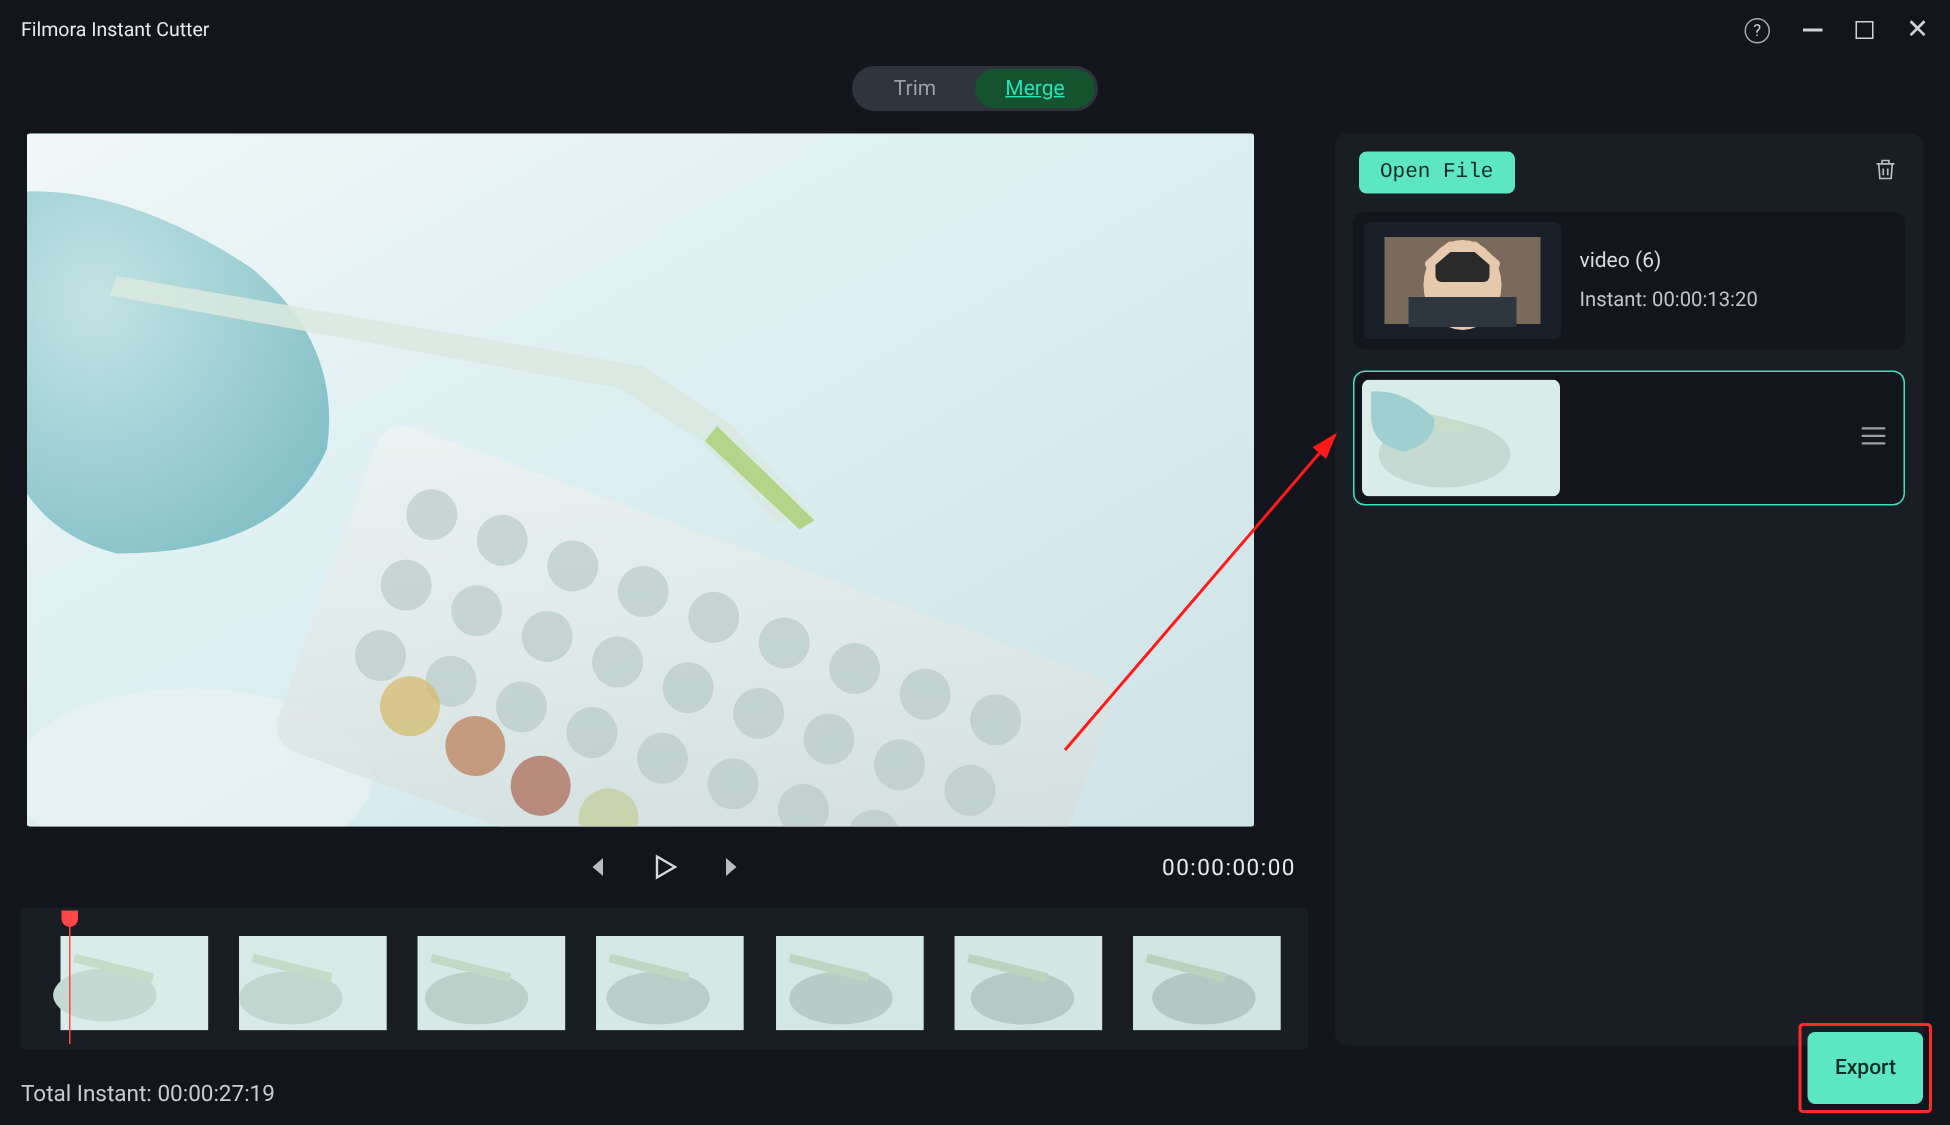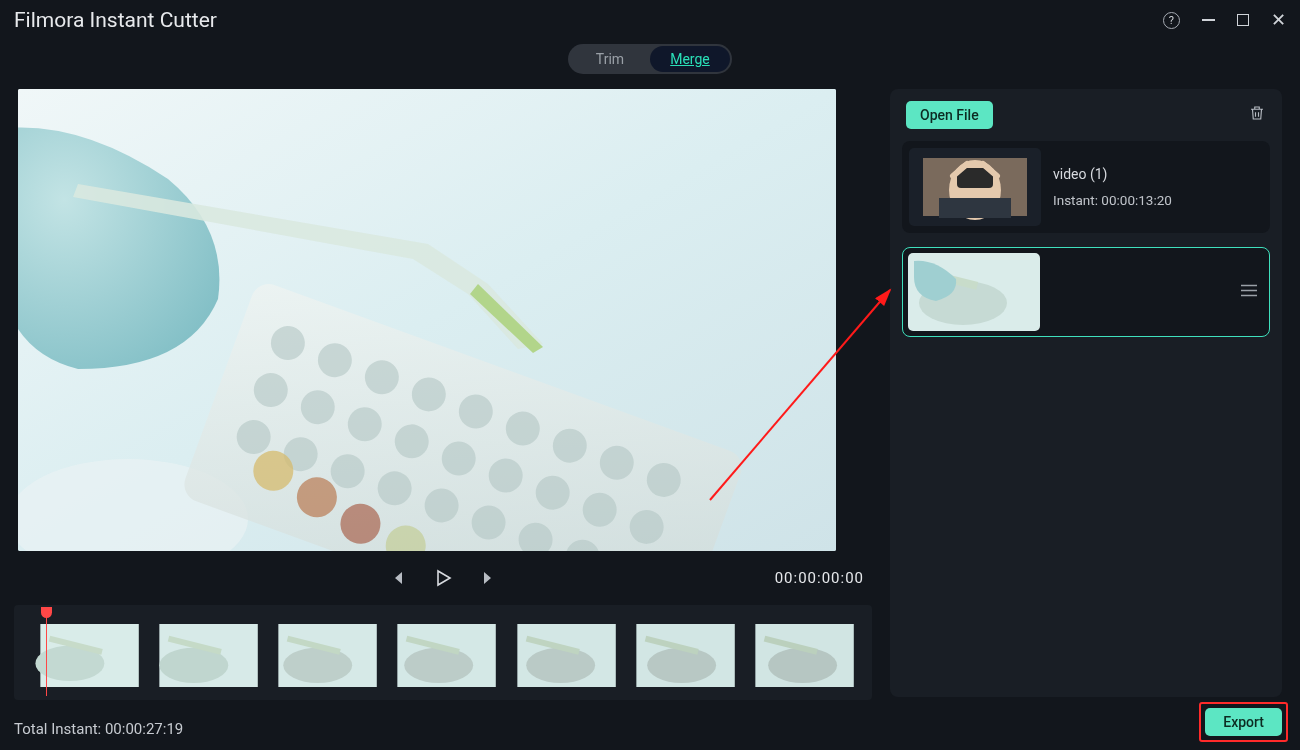--- a/index.html
+++ b/index.html
@@ -1,64 +1,64 @@
 <!DOCTYPE html>
 <html><head>
 <meta charset="utf-8">
 <style>
   * { box-sizing: border-box; margin: 0; padding: 0; font-family: -apple-system, BlinkMacSystemFont, "Segoe UI", Roboto, Arial, sans-serif; }
   body { width: 1300px; height: 750px; background: #12161c; color: #cfd3d8; overflow: hidden; }
   .titlebar { display:flex; align-items:center; justify-content:space-between; height:40px; padding:0 14px; }
-  .titlebar .title { font-size:21px; color:#e7e9ec; }
+  .titlebar .title { font-size:13px; color:#e7e9ec; }
   .titlebar .winctrls { display:flex; align-items:center; gap:22px; }
   .winctrls span, .winctrls svg { color:#cfd3d8; cursor:pointer; }
   .help-icon { width:17px; height:17px; border:1.3px solid #a6abb3; border-radius:50%; display:inline-flex; align-items:center; justify-content:center; font-size:11px; color:#a6abb3;}
   .min-icon { width:13px; height:1.6px; background:#cfd3d8; display:inline-block;}
   .max-icon { width:12px; height:12px; border:1.5px solid #cfd3d8; display:inline-block;}
   .close-icon { font-size:18px; line-height:1; }
 
   .tabs-row { display:flex; justify-content:center; margin-top:4px; margin-bottom:15px;}
   .segmented { background:#30353d; border-radius:20px; height:30px; display:flex; align-items:center; padding:2px;}
   .seg-btn { width:80px; text-align:center; font-size:14px; color:#9aa0a7; height:26px; line-height:26px; border-radius:15px; cursor:pointer;}
-  .seg-btn.active { background:#0f172a; color:#2ae0b8;text-decoration:underline; }
+  .seg-btn.active { background:#14532d; color:#2ae0b8;text-decoration:underline; }
 
   .content { display:flex; gap:18px; padding:0 14px;}
   .left-col { flex: 0 0 858px; display:flex; flex-direction:column;}
   .preview { width:818px; height:462px; margin-left:4px; background:#daecef; border-radius:2px; position:relative; overflow:hidden;}
   .preview-svg { width:100%; height:100%; display:block;}
 
   .player-controls { display:flex; justify-content:center; align-items:center; gap:28px; height:50px; position:relative; padding:0 6px; margin-top:2px;}
   .timecode { position:absolute; right:8px; font-size:15px; color:#e6e8eb; letter-spacing:1px;}
   .ctrl-icon { width:18px; height:18px; display:flex; align-items:center; justify-content:center;}
 
   .timeline-strip { height:95px; background:#191e25; border-radius:4px; position:relative; overflow:hidden; margin-top:2px;}
   .thumbs { position:absolute; left:18px; top:19px; right:10px; bottom:13px; display:flex; gap:4px;}
   .thumb { flex:1; border-radius:2px; overflow:hidden;}
   .thumb svg { width:100%; height:100%; display:block;}
   .playhead { position:absolute; top:4px; bottom:4px; left:32px; width:1px; background:#ff4747;}
   .playhead::before { content:""; position:absolute; top:-2px; left:-5px; width:11px; height:11px; background:#ff4747; border-radius:0 0 6px 6px;}
 
   .right-col { flex: 0 0 392px; background:#191e25; border-radius:8px; padding:12px; display:flex; flex-direction:column; max-height:608px;}
   .right-header { display:flex; justify-content:space-between; align-items:center; margin-bottom:12px; padding:0 4px;}
-  .open-file-btn { background:#5ce6c3; color:#0c2b22; font-size:14px; font-weight:500; padding:6px 14px; border:none; border-radius:5px; cursor:pointer;}
+  .open-file-btn { background:#5ce6c3; color:#0c2b22; font-size:14px; font-weight:500; padding:6px 14px; border:none; border-radius:5px; cursor:pointer;font-family:Liberation Mono, monospace;}
   .trash-icon svg { width:18px; height:18px; stroke:#b7bcc3; fill:none; stroke-width:1.5;}
 
   .clip-card { background:#12161c; border-radius:8px; padding:6px; display:flex; gap:12px; align-items:center; margin-bottom:14px; border:1px solid transparent; position:relative;}
   .clip-card.selected { border:1.5px solid #3fe0bd; padding:5px;}
   .clip-thumb { width:132px; height:78px; border-radius:5px; overflow:hidden; flex-shrink:0;}
   .clip-thumb svg { width:100%; height:100%; display:block;}
   .clip-info { display:flex; flex-direction:column; gap:10px; font-size:14px; color:#d7dadf;}
   .clip-info .dur { font-size:13.5px; color:#c0c4ca;}
   .drag-handle { position:absolute; right:12px; top:50%; transform:translateY(-50%);}
   .drag-handle svg { width:16px; height:14px; stroke:#9aa0a7; stroke-width:1.5;}
 
   .footer { position:absolute; bottom:0; left:0; right:0; height:42px; display:flex; align-items:center; padding:0 14px; }
   .total-dur { font-size:15px; color:#c7cbd1;}
   .export-btn-wrap { position:absolute; right:12px; bottom:8px; border:2px solid #ff2a2a; padding:4px; border-radius:3px;}
-  .export-btn { background:#5ce6c3; color:#0c2b22; border:none; padding:6px 18px; border-radius:5px; font-size:14px; font-weight:500; cursor:pointer;}
+  .export-btn { background:#5ce6c3; color:#0c2b22; border:none; padding:16px 18px; border-radius:5px; font-size:14px; font-weight:500; cursor:pointer;}
 
   .annot-arrow { position:absolute; pointer-events:none;}
 </style>
 </head>
 <body>
 
 <div class="titlebar">
   <div class="title">Filmora Instant Cutter</div>
   <div class="winctrls">
     <span class="help-icon">?</span>
@@ -238,21 +238,21 @@
         <svg viewBox="0 0 132 78">
             <rect width="132" height="78" fill="#1a2029"></rect>
           <rect x="14" y="10" width="104" height="58" fill="#7a6a5c"></rect>
           <ellipse cx="66" cy="42" rx="26" ry="30" fill="#e4c9ad"></ellipse>
           <rect x="48" y="20" width="36" height="20" rx="4" fill="#2a2a2a"></rect>
           <rect x="30" y="50" width="72" height="20" fill="#2e3640"></rect>
           <path d="M44 28 L58 16 M88 28 L74 16" stroke="#e4c9ad" stroke-width="6" stroke-linecap="round"></path>
         </svg>
       </div>
       <div class="clip-info">
-        <div>video (1)</div>
+        <div>video (6)</div>
         <div class="dur">Instant: 00:00:13:20</div>
       </div>
     </div>
 
     <div class="clip-card selected">
       <div class="clip-thumb">
         <svg viewBox="0 0 132 78">
             <rect width="132" height="78" fill="#daecea"></rect>
           <ellipse cx="55" cy="50" rx="44" ry="22" fill="#c6dad4"></ellipse>
           <rect x="10" y="14" width="62" height="8" fill="#c8dcca" transform="rotate(14 10 14)"></rect>

